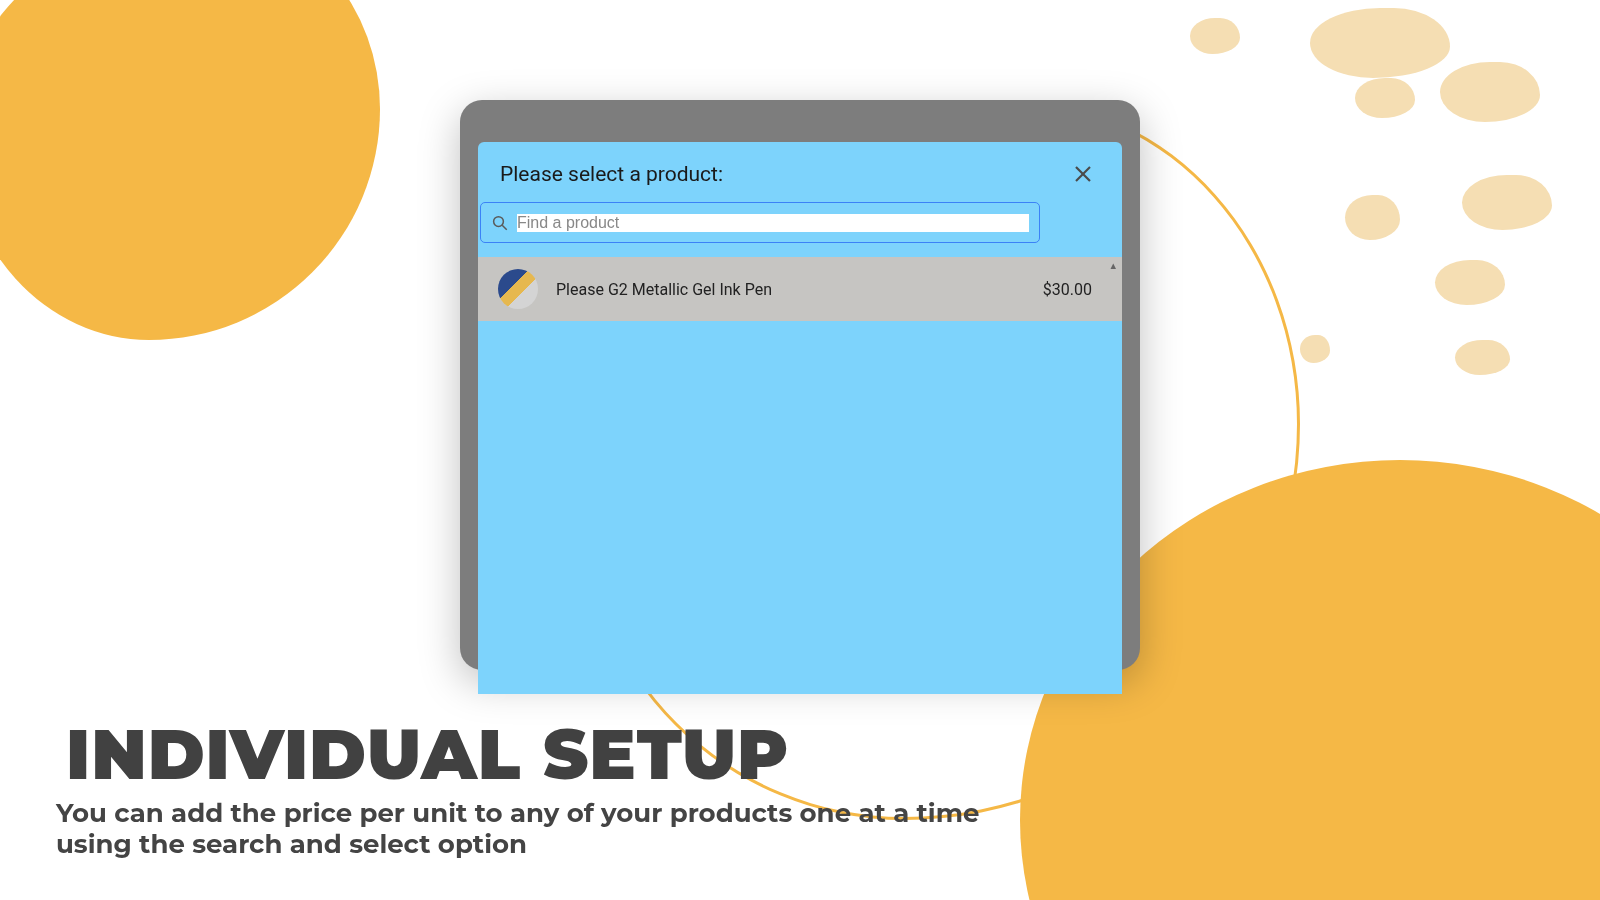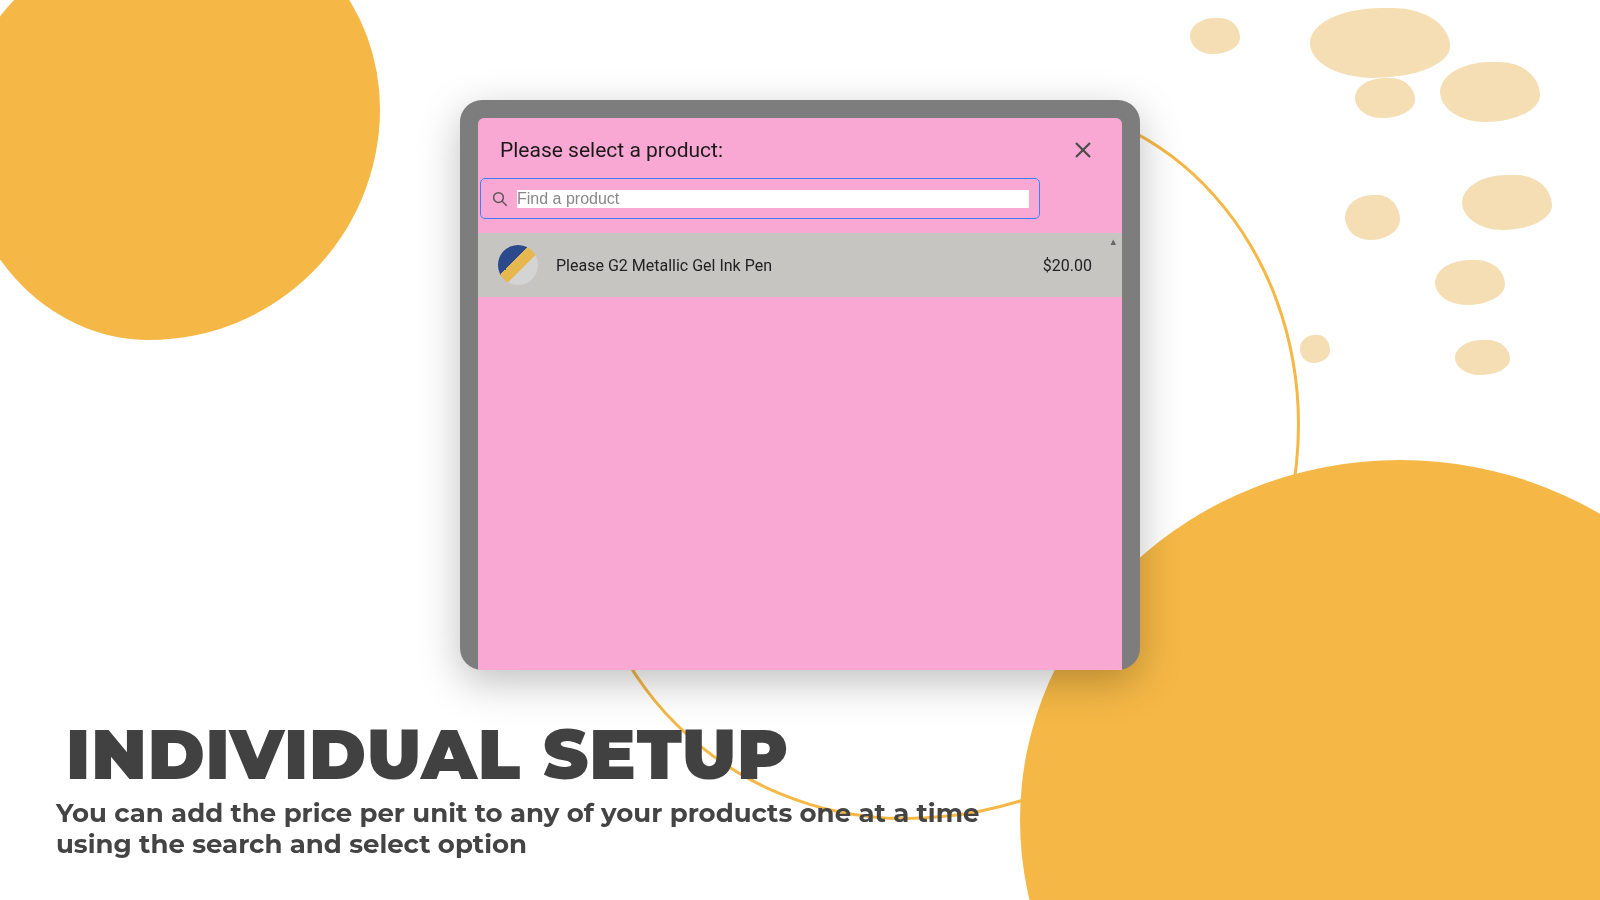--- a/index.html
+++ b/index.html
@@ -54,25 +54,26 @@
   width: 680px;
   height: 570px;
   background: #7d7d7d;
   border-radius: 22px;
   box-shadow: 0 12px 40px rgba(0,0,0,0.25);
   padding: 18px 18px 0 18px;
 }
 .modal-inner {
   width: 100%;
   height: 100%;
-  background: #f9a8d4;
+  background: #7dd3fc;
   border-radius: 6px 6px 0 0;
   display: flex;
   flex-direction: column;
   position: relative;
+  margin-top: 24px;
 }
 .modal-header {
   display: flex;
   align-items: center;
   justify-content: space-between;
   padding: 20px 28px 12px 22px;
 }
 .modal-title {
   font-size: 21px;
   font-weight: 400;
@@ -203,20 +204,20 @@
           <line x1="15" y1="15" x2="21" y2="21" stroke="currentColor" stroke-width="2"></line>
         </svg>
         <input class="search-input" type="text" placeholder="Find a product" style="">
       </div>
     </div>
     <div class="product-list">
       <div class="scroll-arrow">▴</div>
       <div class="product-row">
         <div class="product-thumb"></div>
         <div class="product-name">Please G2 Metallic Gel Ink Pen</div>
-        <div class="product-price">$20.00</div>
+        <div class="product-price">$30.00</div>
       </div>
     </div>
   </div>
 </div>
 
 <div class="headline">INDIVIDUAL SETUP</div>
 <div class="subline">You can add the price per unit to any of your products one at a time using the search and select option</div>
 
 </body></html>

